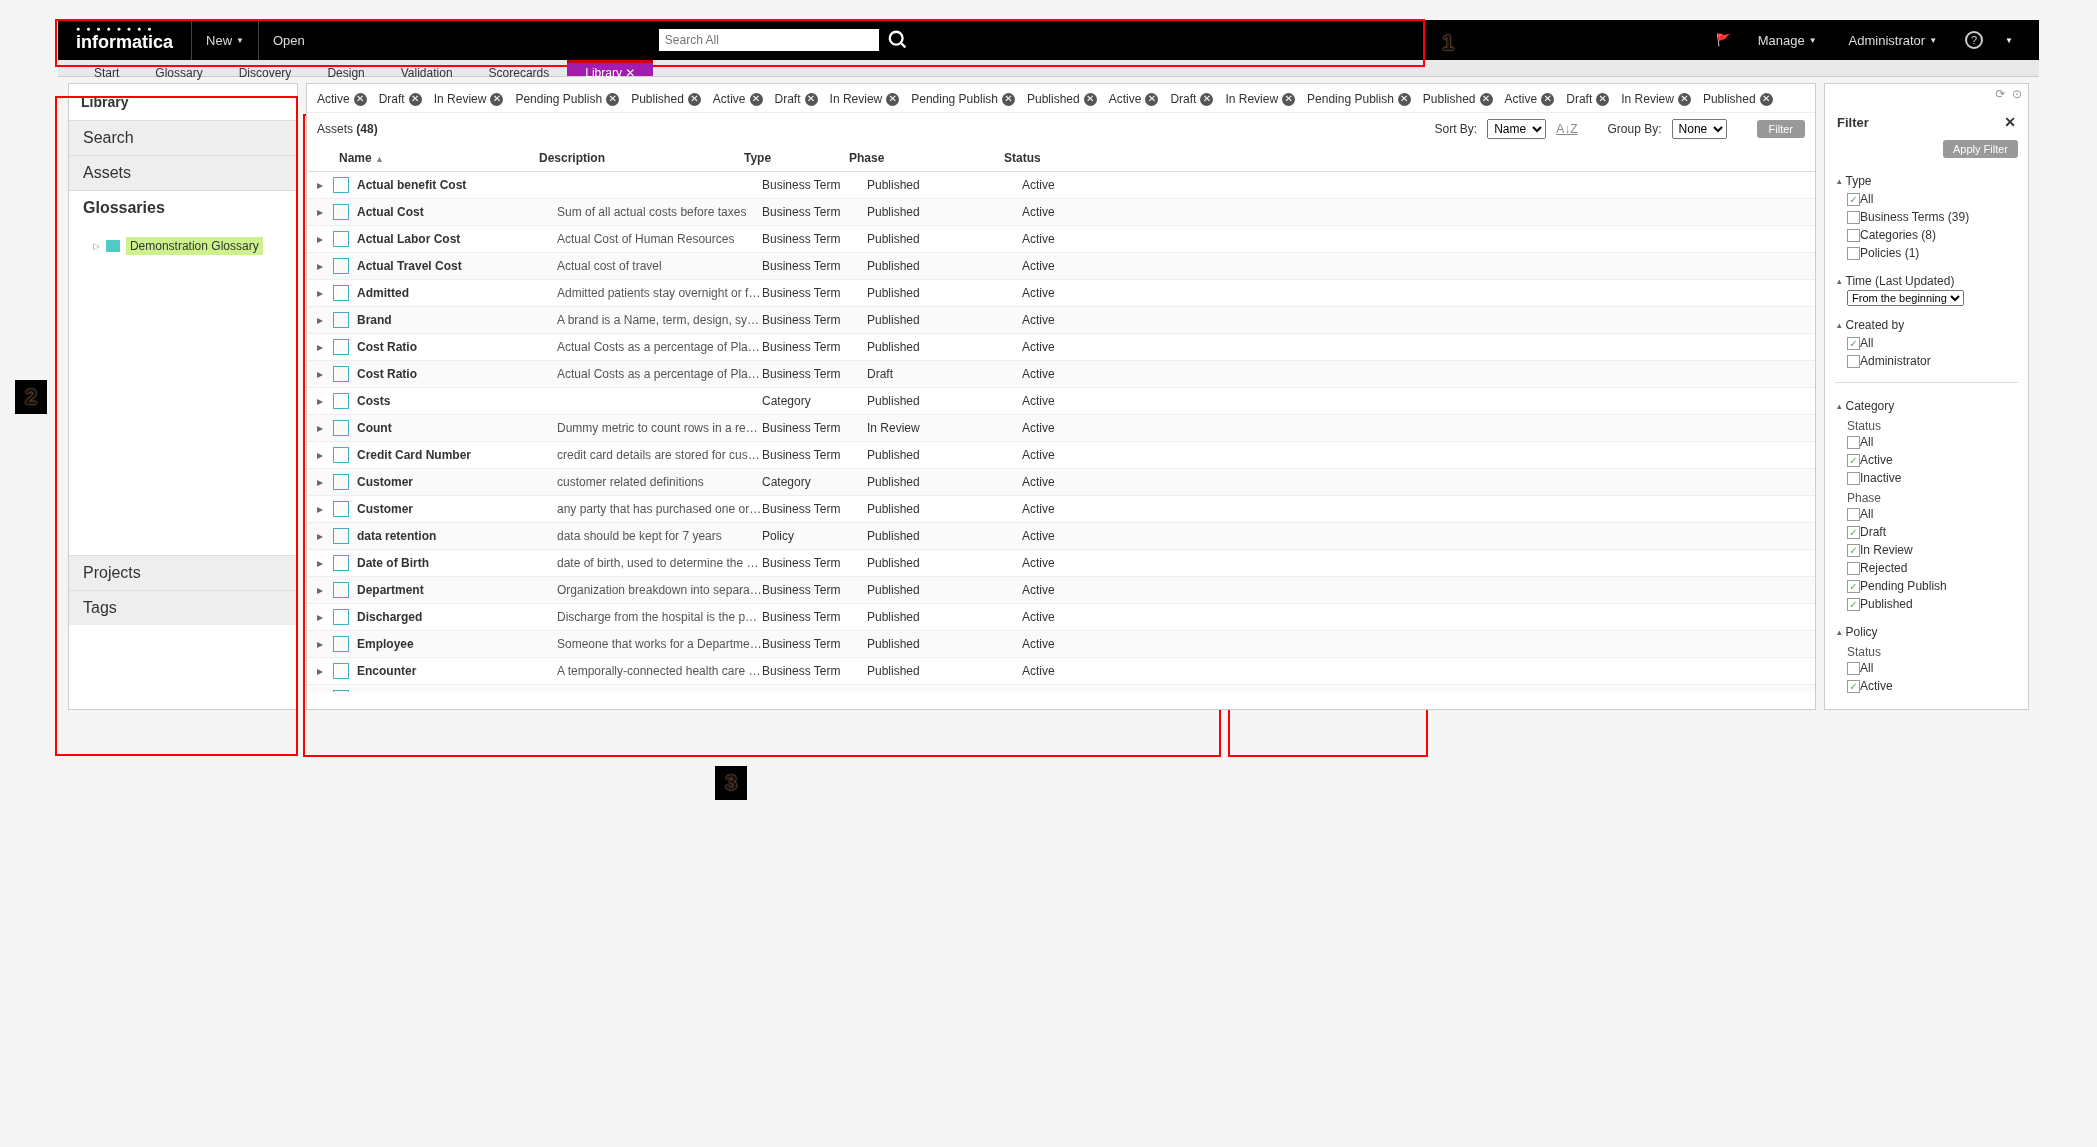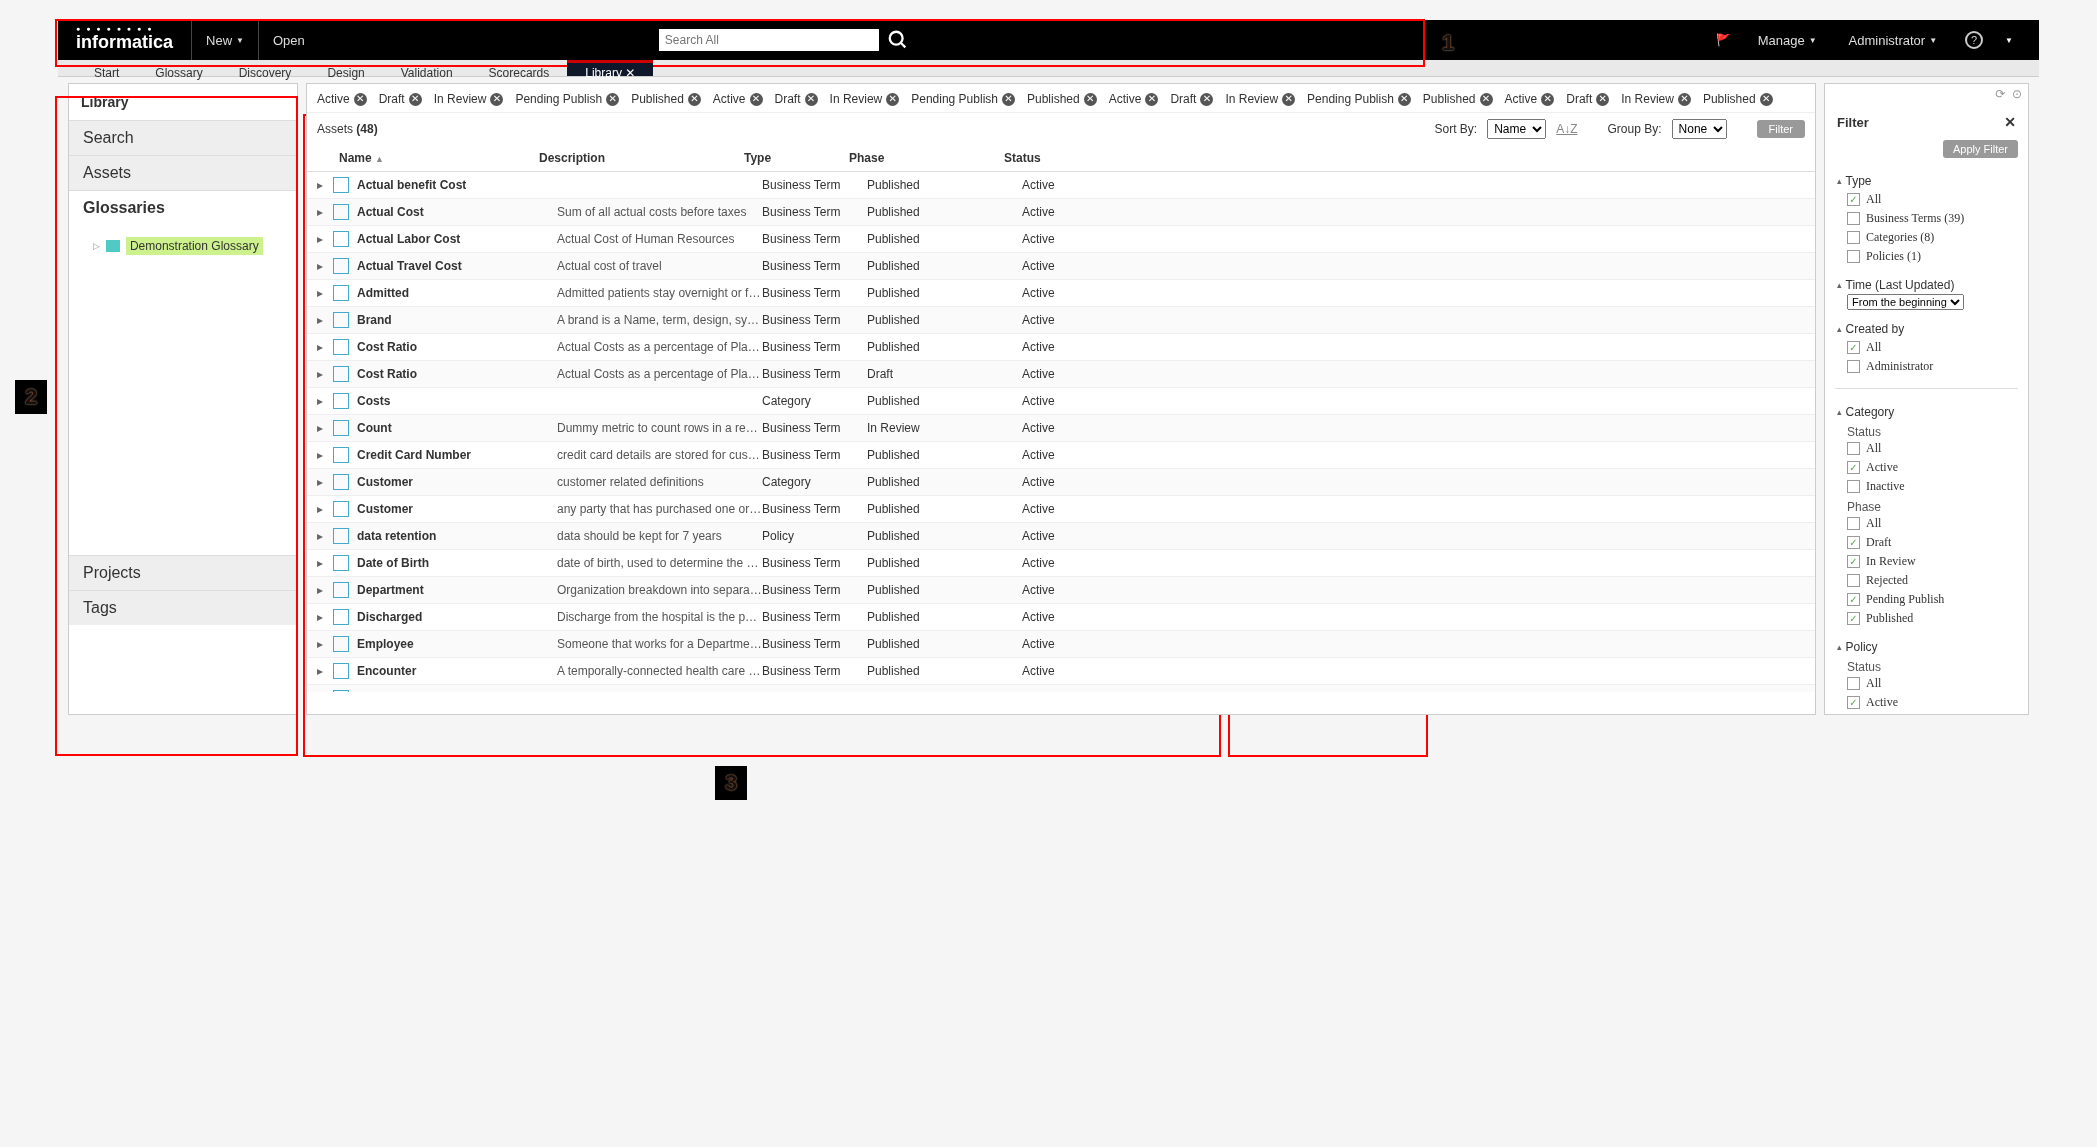--- a/index.html
+++ b/index.html
@@ -16,21 +16,21 @@
 .hbtn { color: #ddd; padding: 0 14px; border-left: 1px solid #444; height: 40px; display: flex; align-items: center; cursor: pointer; font-size: 13px; }
 .searchbox { margin-left: 340px; display: flex; }
 .searchbox input { width: 220px; height: 22px; padding: 2px 6px; font-size: 12px; border: none; }
 .searchbox .mag { width: 22px; height: 22px; margin-left: 8px; cursor: pointer; }
 .header-right { margin-left: auto; display: flex; align-items: center; gap: 4px; }
 .help-circle { width: 18px; height: 18px; border: 2px solid #ccc; border-radius: 50%; display: inline-flex; align-items: center; justify-content: center; font-size: 11px; color: #ccc; margin: 0 10px; }
 
 
 .tabs { background: #e9e9e9; border-bottom: 1px solid #ccc; display: flex; padding-left: 18px; height: 17px; align-items: stretch; }
 .tab { padding: 6px 18px; font-size: 12px; color: #333; cursor: pointer; }
-.tab.active { background: #0f172a; color: #fff; position: relative; }
+.tab.active { background: #a21caf; color: #fff; position: relative; }
 .tab.active::before { content: ""; position: absolute; top: 0; left: 0; right: 0; height: 3px; background: #c00; }
 
 
 .main { display: flex; padding: 6px 10px; gap: 8px; }
 .sidebar { width: 230px; background: #fff; border: 1px solid #ccc; }
 .sidebar h3 { padding: 10px 12px; font-size: 14px; font-weight: bold; }
 .side-item { padding: 8px 14px; background: #eee; border-top: 1px solid #ddd; cursor: pointer; font-size: 16px; }
 .side-item.sel { background: #fff; font-weight: bold; }
 .tree { padding: 12px 14px 300px 24px; }
 .tree-item { display: flex; align-items: center; gap: 6px; cursor: pointer; }
@@ -65,21 +65,21 @@
 
 .rpanel { width: 205px; background: #fff; border: 1px solid #ccc; padding: 0; font-size: 12px; position: relative; }
 .rpanel-actions { text-align: right; padding: 3px 6px; color: #999; }
 .rscroll { max-height: 610px; overflow-y: auto; padding-bottom: 10px; }
 .rpanel h4 { padding: 10px 12px 6px; font-size: 13px; font-weight: bold; display: flex; justify-content: space-between; align-items: center; }
 .rpanel .close { cursor: pointer; font-size: 14px; color: #333; }
 .apply-btn { float: right; margin: 4px 10px 8px; background: #999; color: #fff; border: none; padding: 3px 10px; border-radius: 3px; font-size: 11px; cursor: pointer; }
 .fgroup { clear: both; padding: 4px 12px; }
 .fgroup-title { font-weight: normal; color: #333; padding: 4px 0 2px; display: flex; align-items: center; gap: 4px; }
 .fgroup-title::before { content: "▴"; font-size: 9px; color: #666; }
-.check-row { display: flex; align-items: center; gap: 6px; padding: 2px 0 2px 10px; cursor: pointer; font-family: Liberation Serif, serif; }
+.check-row { display: flex; align-items: center; padding: 2px 0 2px 10px; cursor: pointer; }
 .cb { width: 13px; height: 13px; border: 1px solid #999; display: inline-flex; align-items: center; justify-content: center; font-size: 10px; color: #5a5; background: #fff; }
 .cb.checked::after { content: "✓"; }
 .fgroup select { font-size: 11px; margin-left: 10px; }
 .sub { color: #555; padding-left: 10px; padding-top: 4px; }
 
 .caret { font-size: 8px; margin-left: 4px; }
 </style>
 </head>
 <body>
 

